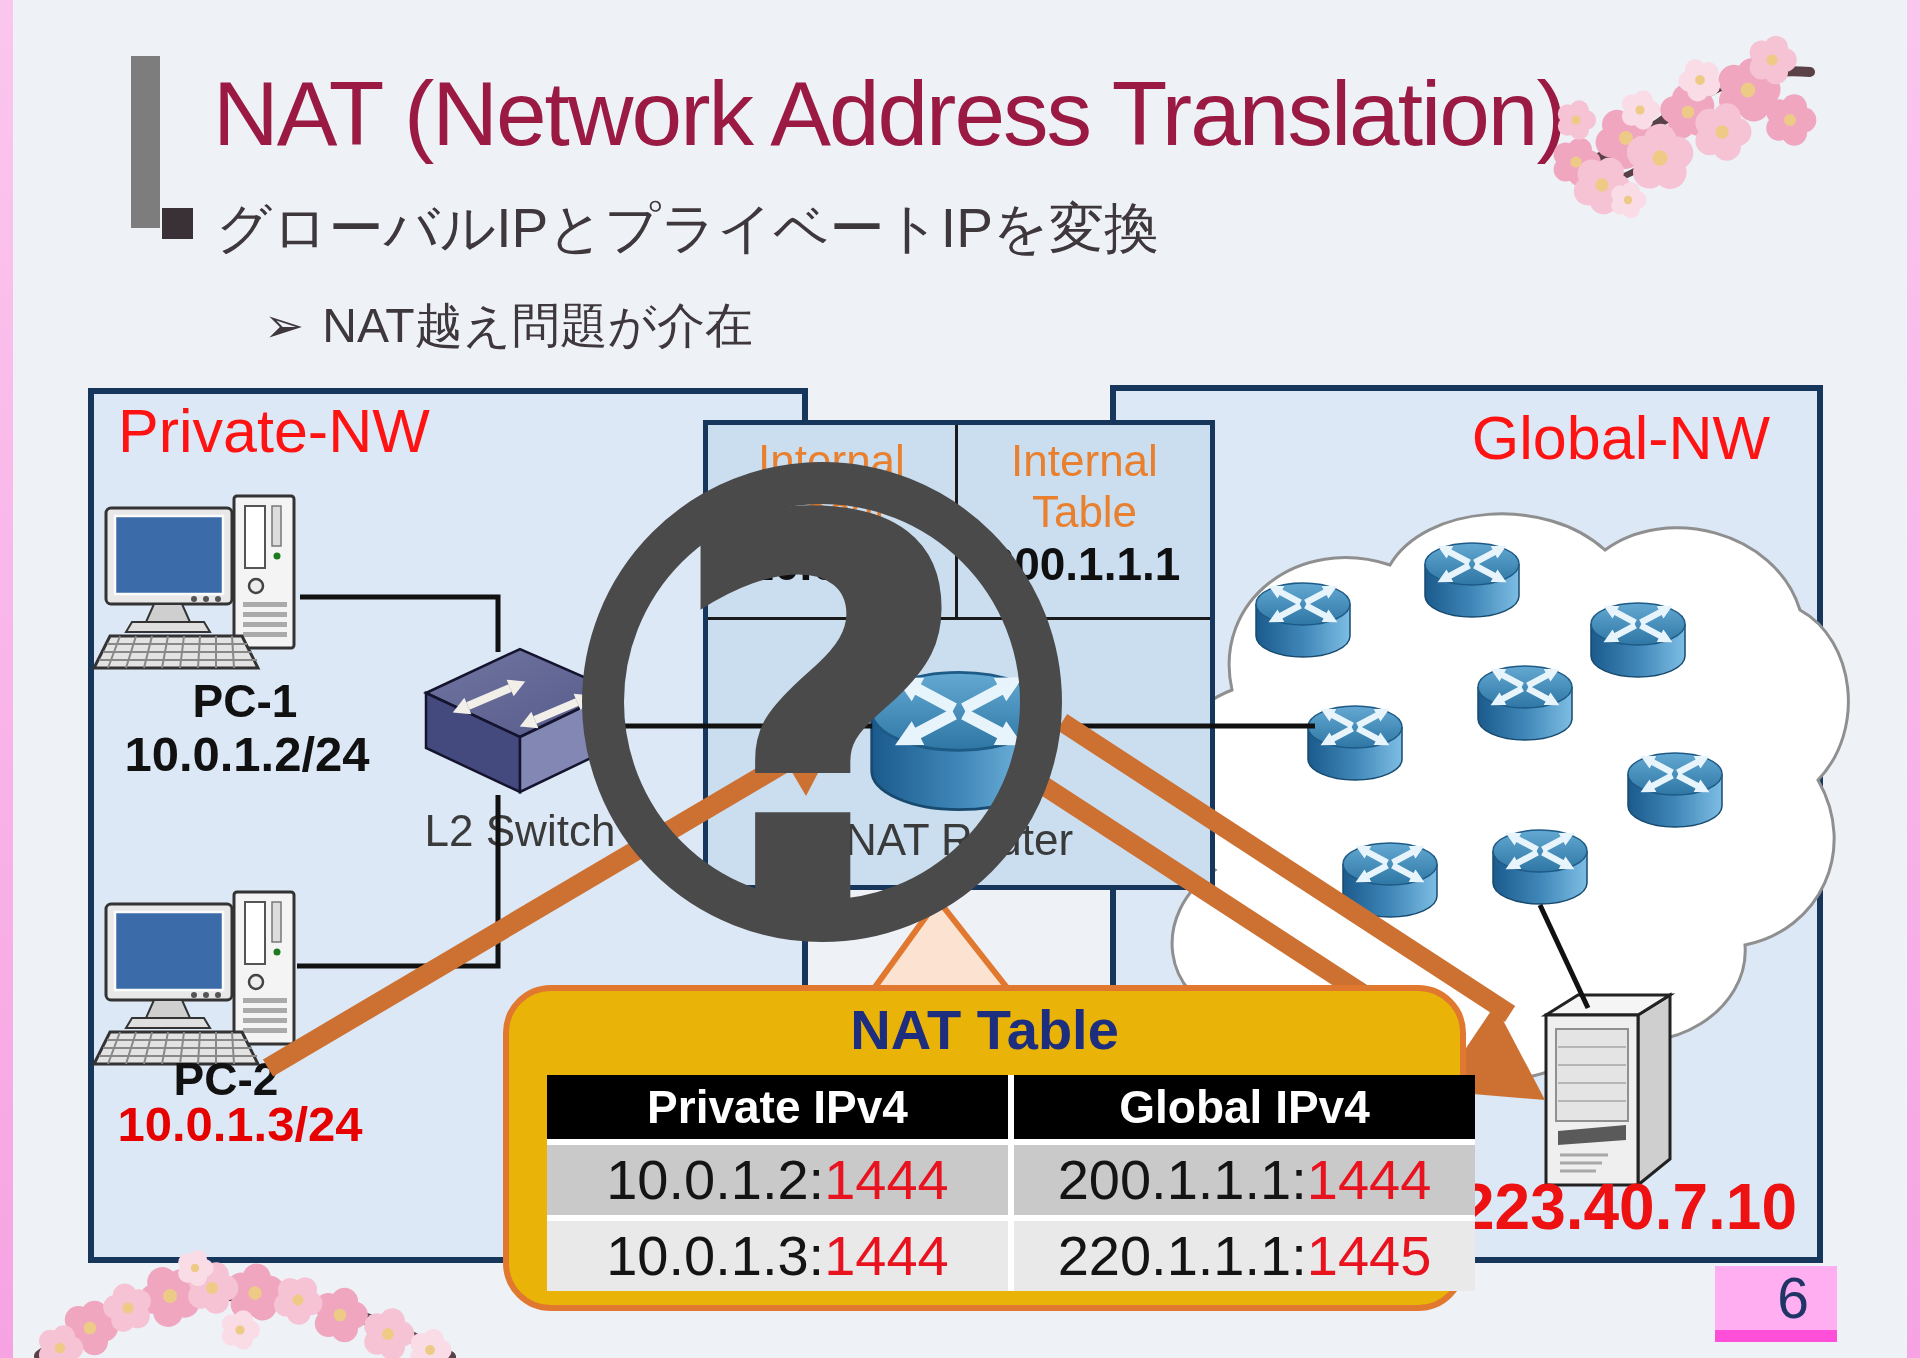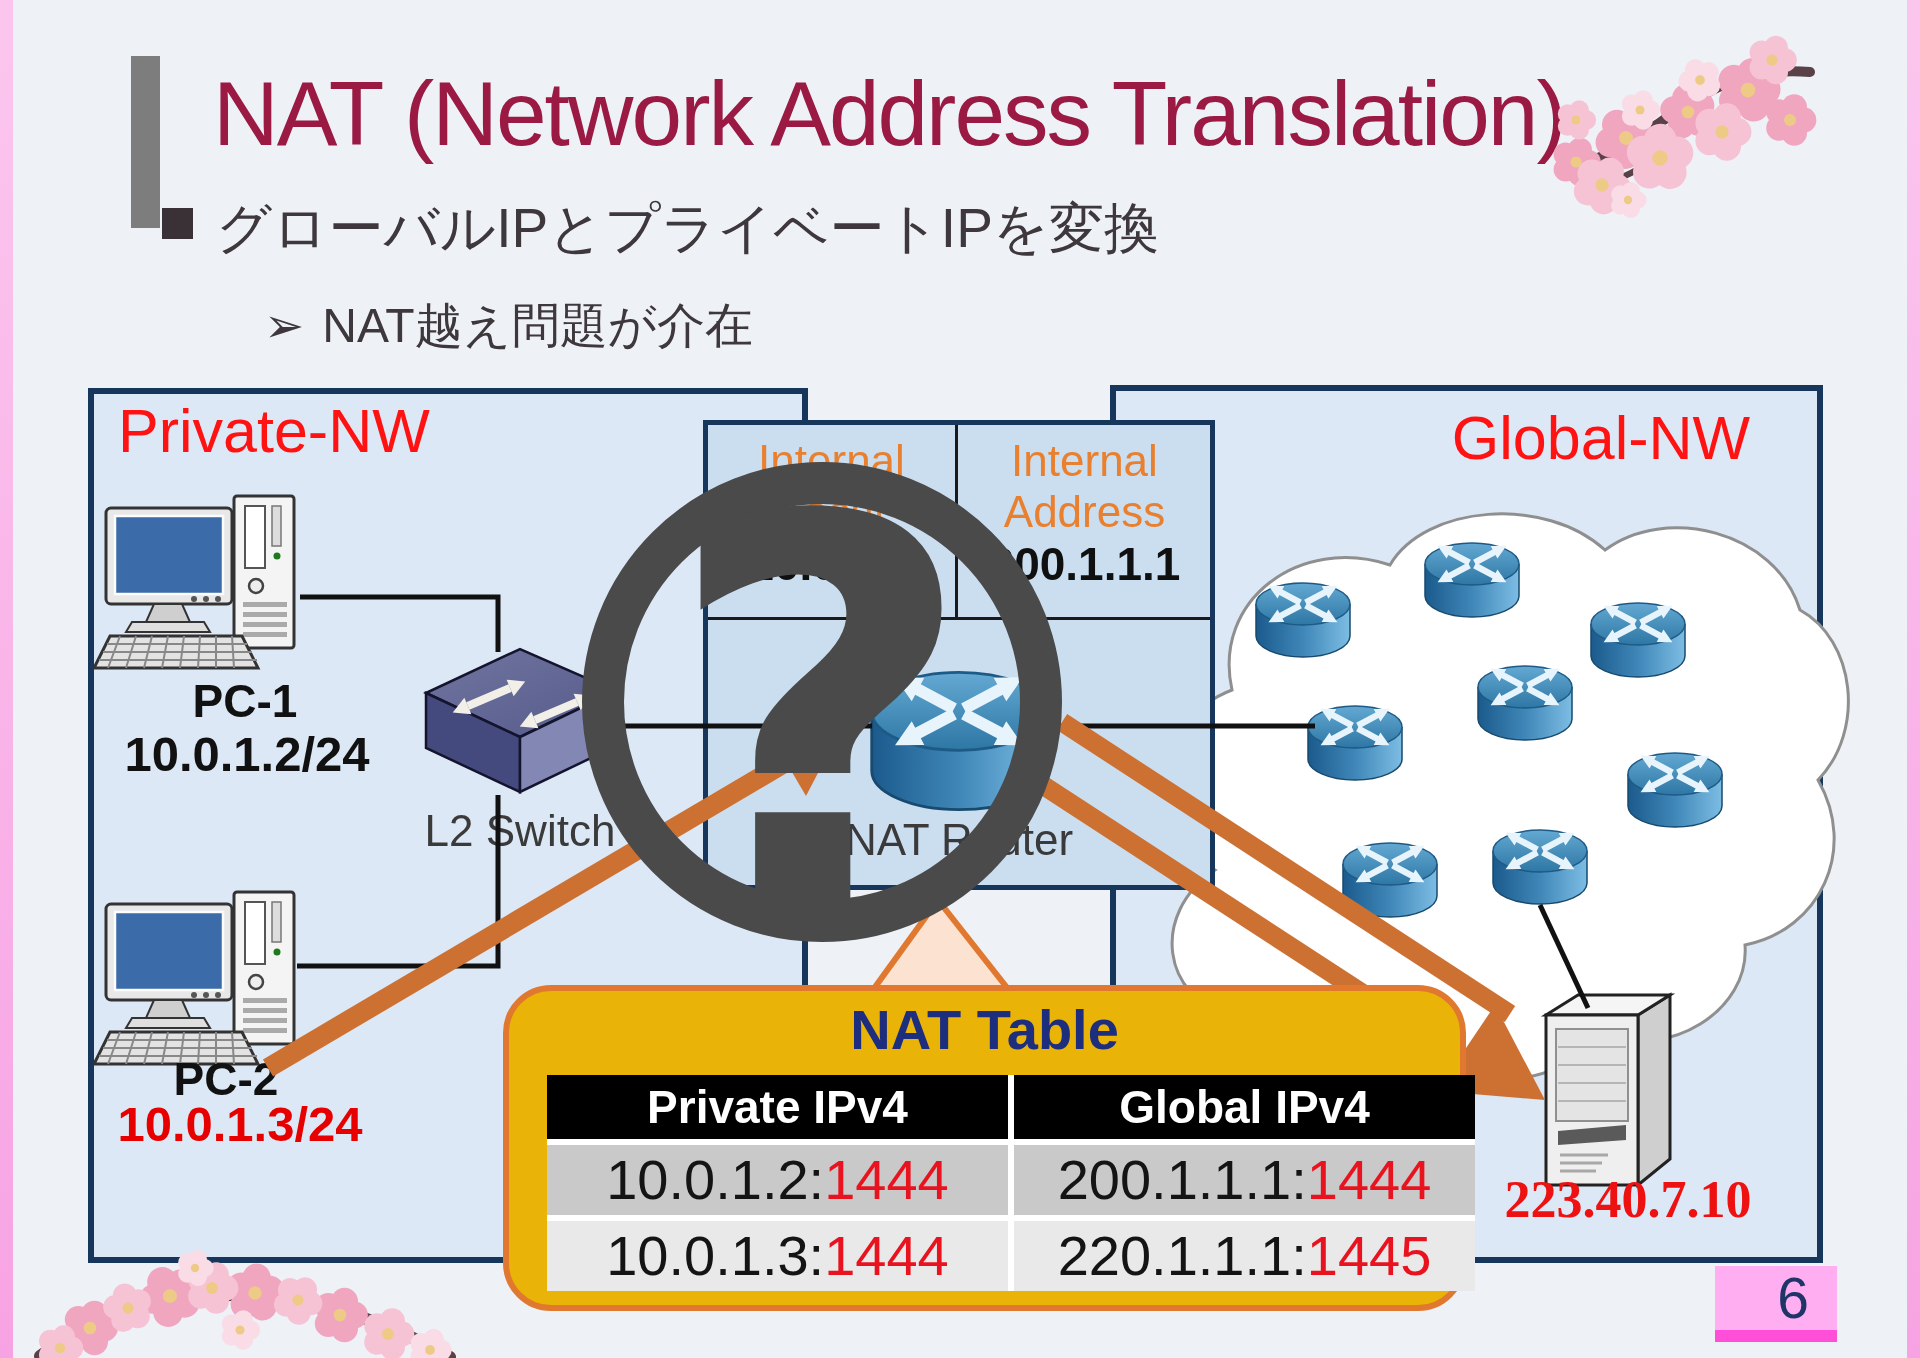--- a/index.html
+++ b/index.html
@@ -22,42 +22,42 @@
   .bullet1-text{left:216px;top:192px;width:1400px;font-size:55px;color:#3e373b;z-index:2;white-space:nowrap;}
   .bullet2{left:264px;top:294px;width:1200px;font-size:48px;color:#3e373b;z-index:2;white-space:nowrap;}
   .bullet2 .marker{margin-right:18px;}
 
   
   .nw-box{border:6px solid #16365c;background:#dce8f5;z-index:1;}
   .private-box{left:88px;top:388px;width:720px;height:875px;}
   .global-box{left:1110px;top:385px;width:713px;height:878px;}
   .nw-label{position:absolute;font-size:61px;color:#ff1212;}
   .private-label{left:24px;top:2px;}
-  .global-label{left:320px;top:12px;width:330px;text-align:center;}
+  .global-label{left:340px;top:12px;width:330px;text-align:center;}
 
   
   .nat-box{left:703px;top:420px;width:512px;height:470px;border:5px solid #16365c;background:#cbdef0;z-index:3;}
   .int-col{position:absolute;top:0;text-align:center;}
   .int-col.c1{left:0;width:247px;}
   .int-col.c2{left:251px;width:251px;}
   .int-h{margin-top:10px;font-size:44px;line-height:51px;color:#e8802f;}
   .int-v{margin-top:0;font-size:46px;font-weight:bold;color:#101010;}
   .int-divider{position:absolute;left:247px;top:0;width:3px;height:192px;background:#1a1a1a;}
   .int-hline{position:absolute;left:0;top:192px;width:100%;height:3px;background:#1a1a1a;}
   .router-svg{position:absolute;left:158px;top:238px;}
   .router-label{position:absolute;left:0;top:390px;width:100%;text-align:center;font-size:44px;color:#3a3a3a;}
 
   
   .dev-label{position:absolute;z-index:2;text-align:center;font-weight:bold;color:#111;}
   .pc1-name{left:125px;top:674px;width:240px;font-size:46px;}
   .pc1-ip{left:92px;top:726px;width:310px;font-size:49px;}
   .pc2-name{left:106px;top:1052px;width:240px;font-size:46px;}
   .pc2-ip{left:90px;top:1096px;width:300px;font-size:49px;color:#e60000;}
   .switch-label{left:390px;top:806px;width:260px;font-size:44px;font-weight:normal;color:#3a3a3a;}
-  .server-ip{left:1448px;top:1170px;width:360px;font-size:52px;color:#ee1111;font-family:Liberation Serif, serif;}
+  .server-ip{left:1448px;top:1170px;width:360px;font-size:64px;color:#ee1111;}
 
   
   .callout{left:503px;top:985px;width:963px;height:326px;background:#eab308;border:6px solid #e0792f;border-radius:48px;z-index:5;}
   .callout-title{position:absolute;left:0;top:6px;width:100%;text-align:center;font-size:56px;font-weight:bold;color:#1e2e7e;}
   .nat-grid{position:absolute;left:38px;top:84px;width:928px;background:#ffffff;display:grid;grid-template-columns:1fr 1fr;grid-template-rows:64px 70px 70px;gap:6px;border-radius:30px;}
   .nat-grid .th{background:#000;color:#fff;font-size:46px;font-weight:bold;text-align:center;line-height:64px;}
   .nat-grid .td{font-size:56px;text-align:center;line-height:70px;color:#141414;}
   .nat-grid .r1{background:#c9c9c9;}
   .nat-grid .r2{background:#e9e9e9;}
   .nat-grid .port{color:#e8131f;}
@@ -185,21 +185,21 @@
       <path d="M14,172 h48 M14,180 h42 M14,188 h36" stroke="#a8a8a8" stroke-width="3"></path>
     </g>
   </svg>
 
   <div class="abs nat-box">
     <div class="int-col c1">
       <div class="int-h">Internal Local</div>
       <div class="int-v">10.0.1.1</div>
     </div>
     <div class="int-col c2">
-      <div class="int-h">Internal Address</div>
+      <div class="int-h">Internal Table</div>
       <div class="int-v">200.1.1.1</div>
     </div>
     <div class="int-divider"></div>
     <div class="int-hline"></div>
     <svg class="router-svg" width="186" height="156" viewBox="0 0 100 84">
       <use href="#routerG"></use>
     </svg>
     <div class="router-label">NAT Router</div>
   </div>
 

